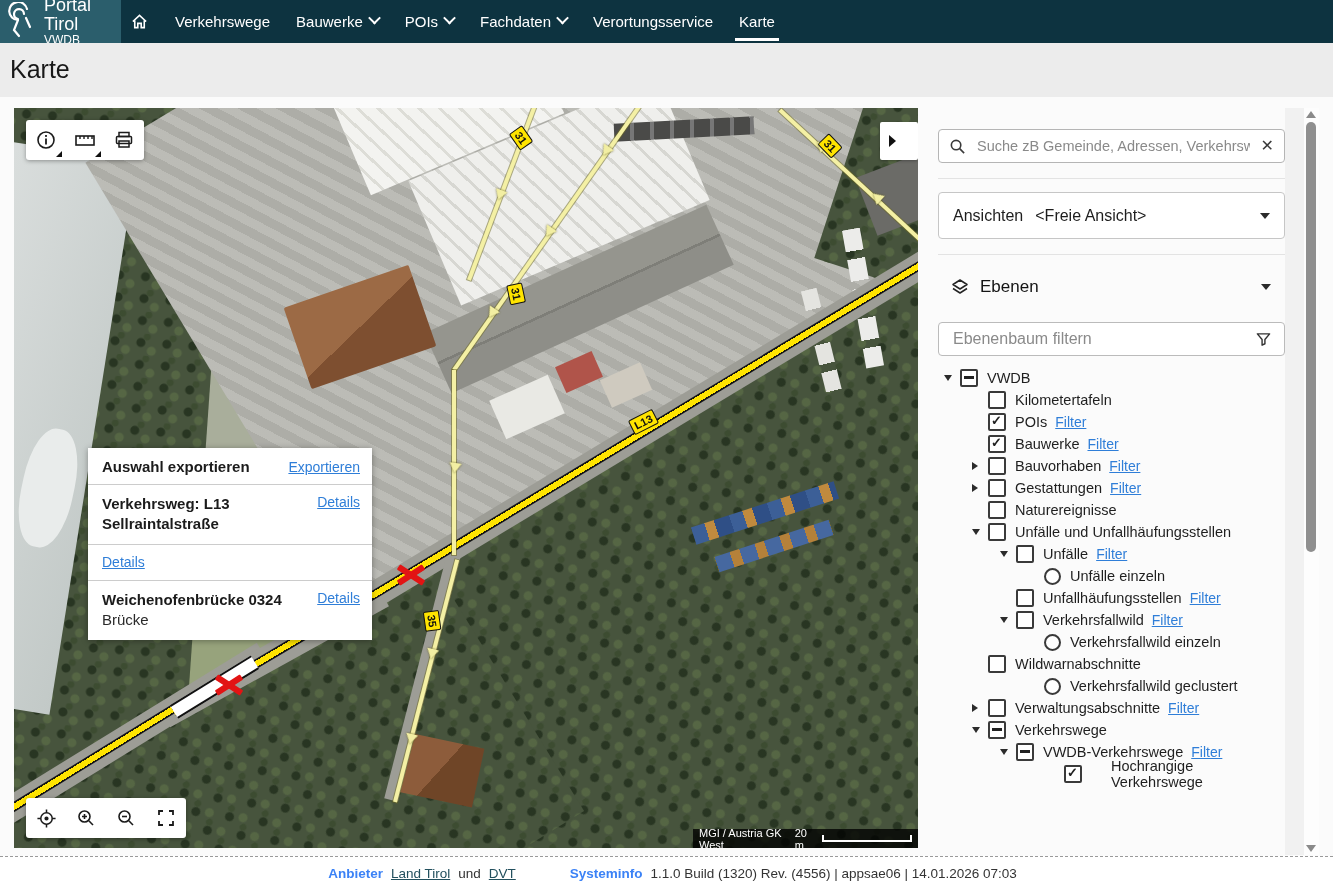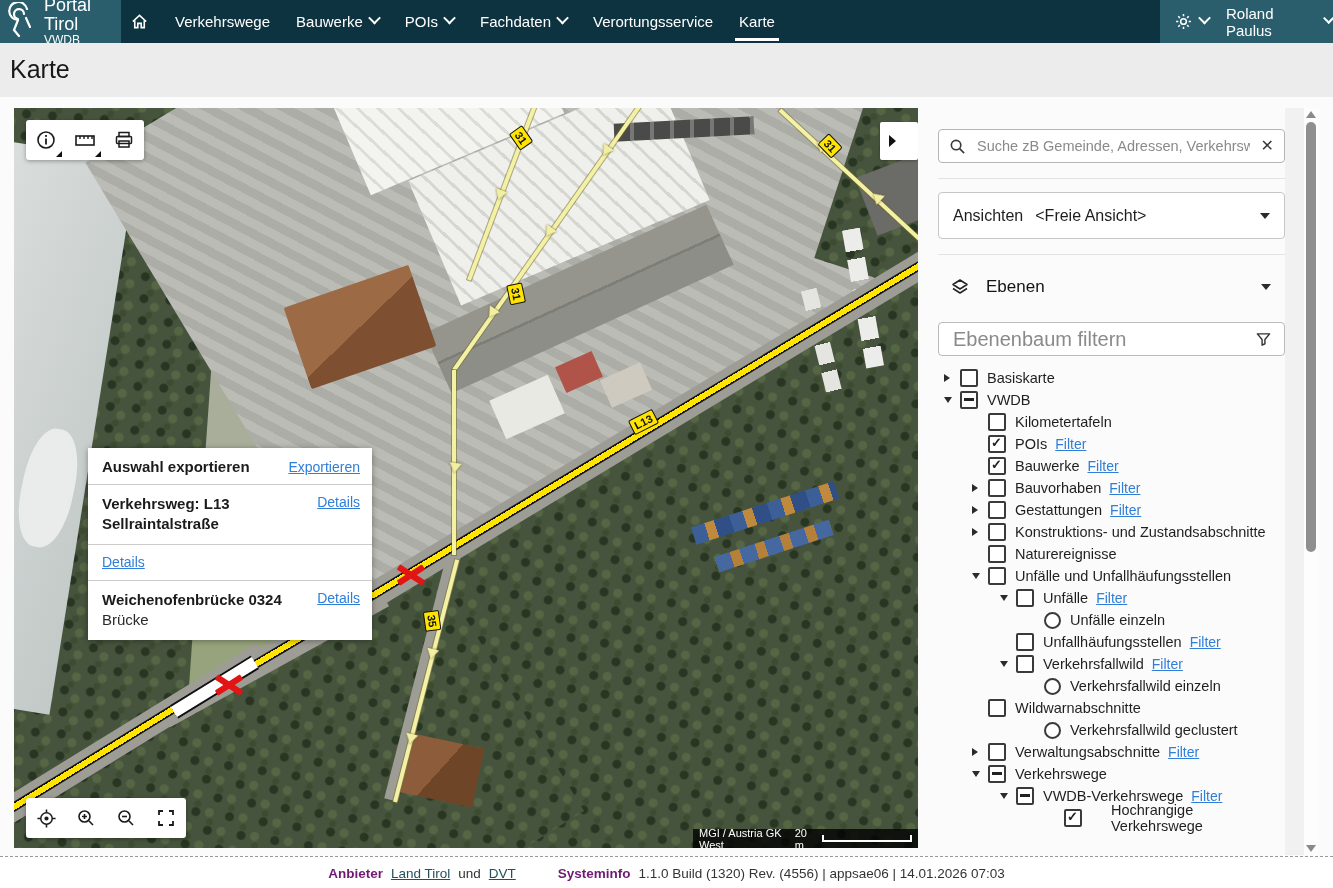--- a/index.html
+++ b/index.html
@@ -69,46 +69,46 @@
               background:#fff;display:flex;align-items:center;box-sizing:border-box;padding:0 10px;gap:9px;}
   .search-box input{flex:1;border:none;outline:none;font-size:14.5px;color:#333;font-family:"Liberation Sans",sans-serif;background:transparent;}
   .search-box input::placeholder{color:#8a8a8a;}
   .clear-x{font-size:16px;color:#3a3a3a;cursor:pointer;line-height:1;}
   .divider{position:absolute;left:0;width:347px;height:0;border-top:1px solid #e3e3e3;}
   .views-box{position:absolute;left:0;top:84px;width:347px;height:47px;border:1px solid #c6c6c6;border-radius:4px;background:#fff;
              display:flex;align-items:center;box-sizing:border-box;padding:0 14px;cursor:pointer;}
   .views-label{font-size:16px;color:#1d1d1d;}
   .views-value{font-size:16px;color:#1d1d1d;margin-left:12px;}
   .caret-down{width:0;height:0;border-left:5px solid transparent;border-right:5px solid transparent;border-top:6px solid #2b2b2b;margin-left:auto;}
-  .layers-header{position:absolute;left:0;top:164px;width:347px;height:30px;display:flex;align-items:center;gap:16px;padding:0 14px 0 12px;box-sizing:border-box;cursor:pointer;}
+  .layers-header{position:absolute;left:0;top:164px;width:347px;height:30px;display:flex;align-items:center;gap:10px;padding:0 14px 0 12px;box-sizing:border-box;cursor:pointer;}
   .layers-title{font-size:17px;color:#141414;}
   .filter-box{position:absolute;left:0;top:214px;width:347px;height:34px;border:1px solid #bbb;border-radius:4px;background:#fff;
               display:flex;align-items:center;box-sizing:border-box;padding:0 12px;gap:8px;}
-  .filter-box input{flex:1;border:none;outline:none;font-size:20px;color:#333;font-family:"Liberation Sans",sans-serif;background:transparent;}
+  .filter-box input{flex:1;border:none;outline:none;font-size:16px;color:#333;font-family:"Liberation Sans",sans-serif;background:transparent;}
   .filter-box input::placeholder{color:#8a8a8a;}
   .tree{position:absolute;left:0;top:259px;width:347px;}
   .tree-row{height:22px;display:flex;align-items:center;font-size:14.5px;color:#1f1f1f;}
   .arrow-slot{width:16px;display:flex;align-items:center;justify-content:flex-start;flex:none;}
   .tri-r{width:0;height:0;border-left:6px solid #2b2b2b;border-top:4px solid transparent;border-bottom:4px solid transparent;cursor:pointer;}
   .tri-d{width:0;height:0;border-top:6px solid #2b2b2b;border-left:4px solid transparent;border-right:4px solid transparent;cursor:pointer;}
   .cb{position:relative;width:14px;height:14px;border:2px solid #3a3a3a;border-radius:2px;background:#fff;flex:none;margin-right:9px;cursor:pointer;}
   .cb.checked::after{content:"✓";position:absolute;left:1px;top:-2px;font-size:13px;font-weight:bold;color:#222;}
   .cb.ind::after{content:"";position:absolute;left:2px;top:5px;width:10px;height:2.5px;background:#222;}
   .radio{width:13px;height:13px;border:2px solid #3a3a3a;border-radius:50%;background:#fff;flex:none;margin-right:9px;cursor:pointer;}
   .tree-filter{margin-left:8px;}
   
   .gutter{position:absolute;left:1285px;top:108px;width:19px;height:747px;background:#f1f1f1;}
   .scrollbar{position:absolute;left:1304px;top:108px;width:15px;height:747px;background:#fdfdfd;}
   .sb-up{position:absolute;left:2px;top:3px;width:0;height:0;border-left:5px solid transparent;border-right:5px solid transparent;border-bottom:7px solid #8a8a8a;cursor:pointer;}
   .sb-down{position:absolute;left:2px;bottom:3px;width:0;height:0;border-left:5px solid transparent;border-right:5px solid transparent;border-top:7px solid #8a8a8a;cursor:pointer;}
   .sb-thumb{position:absolute;left:2px;top:14px;width:10px;height:430px;background:#8f8f8f;border-radius:6px;cursor:pointer;}
   
   .footer{position:absolute;left:0;top:856px;width:1333px;height:32px;background:#fff;border-top:1px dashed #9a9a9a;
           display:flex;align-items:center;justify-content:center;gap:8px;font-size:13.5px;color:#333;}
-  .footer b{color:#701a75;}
+  .footer b{color:#3b82f6;margin-left:12px;}
   .footer-link{color:#23505e;text-decoration:underline;cursor:pointer;}
   .footer-gap{width:26px;}
   svg{display:block;}
 </style>
 </head>
 <body>
 
 <div id="app">
 
   <div class="navbar" style="background: rgb(13, 51, 64);">
@@ -148,35 +148,20 @@
           <span>Fachdaten</span>
           <span class="chev"></span>
         </div>
         <div class="nav-item">
           <span>Verortungsservice</span>
         </div>
         <div class="nav-item active">
           <span>Karte</span>
         </div>
       </div>
-    <div class="user-block" style="background: rgb(43, 94, 108);">
-      <div style="display:flex;align-items:center;gap:7px;cursor:pointer;">
-        <svg width="19" height="19" viewBox="0 0 20 20">
-          <g fill="none" stroke="#fff" stroke-width="1.6">
-            <circle cx="10" cy="10" r="3"></circle>
-            <path d="M10 2.2 V4.6 M10 15.4 V17.8 M2.2 10 H4.6 M15.4 10 H17.8 M4.5 4.5 L6.2 6.2 M13.8 13.8 L15.5 15.5 M15.5 4.5 L13.8 6.2 M6.2 13.8 L4.5 15.5"></path>
-          </g>
-        </svg>
-        <span class="chev"></span>
-      </div>
-      <div style="display:flex;align-items:center;gap:9px;cursor:pointer;margin-left:8px;">
-        <span class="user-name">Roland Paulus</span>
-        <span class="chev"></span>
-      </div>
-    </div>
   </div>
 
   <div class="page-header">
     <div class="page-title">Karte</div>
   </div>
 
   <div class="map">
 
     <div class="scn" style="left:95px;top:380px;width:300px;height:330px;background:#97a37c;transform:rotate(-8deg);"></div>
     <div class="scn forest" style="left:-45px;top:-20px;width:235px;height:760px;transform:rotate(4deg);"></div>
@@ -367,27 +352,20 @@
     </div>
     <div class="filter-box">
       <input type="text" placeholder="Ebenenbaum filtern" style="">
       <svg width="17" height="17" viewBox="0 0 18 18">
         <path d="M2.5 3 H15.5 L10.5 9 V13.5 L7.5 15 V9 Z" fill="none" stroke="#333" stroke-width="1.5" stroke-linejoin="round"></path>
       </svg>
     </div>
     <div class="tree">
         <div class="tree-row" style="padding-left: 6px;">
           <span class="arrow-slot">
-            <span class="tri-r"></span>
-          </span>
-          <span class="cb"></span>
-          <span>Basiskarte</span>
-        </div>
-        <div class="tree-row" style="padding-left: 6px;">
-          <span class="arrow-slot">
             <span class="tri-d"></span>
           </span>
           <span class="cb ind"></span>
           <span>VWDB</span>
         </div>
         <div class="tree-row" style="padding-left: 34px;">
           <span class="arrow-slot"></span>
           <span class="cb"></span>
           <span>Kilometertafeln</span>
         </div>
@@ -411,27 +389,20 @@
           <span>Bauvorhaben</span>
           <a class="blue-link tree-filter">Filter</a>
         </div>
         <div class="tree-row" style="padding-left: 34px;">
           <span class="arrow-slot">
             <span class="tri-r"></span>
           </span>
           <span class="cb"></span>
           <span>Gestattungen</span>
           <a class="blue-link tree-filter">Filter</a>
-        </div>
-        <div class="tree-row" style="padding-left: 34px;">
-          <span class="arrow-slot">
-            <span class="tri-r"></span>
-          </span>
-          <span class="cb"></span>
-          <span>Konstruktions- und Zustandsabschnitte</span>
         </div>
         <div class="tree-row" style="padding-left: 34px;">
           <span class="arrow-slot"></span>
           <span class="cb"></span>
           <span>Naturereignisse</span>
         </div>
         <div class="tree-row" style="padding-left: 34px;">
           <span class="arrow-slot">
             <span class="tri-d"></span>
           </span>

